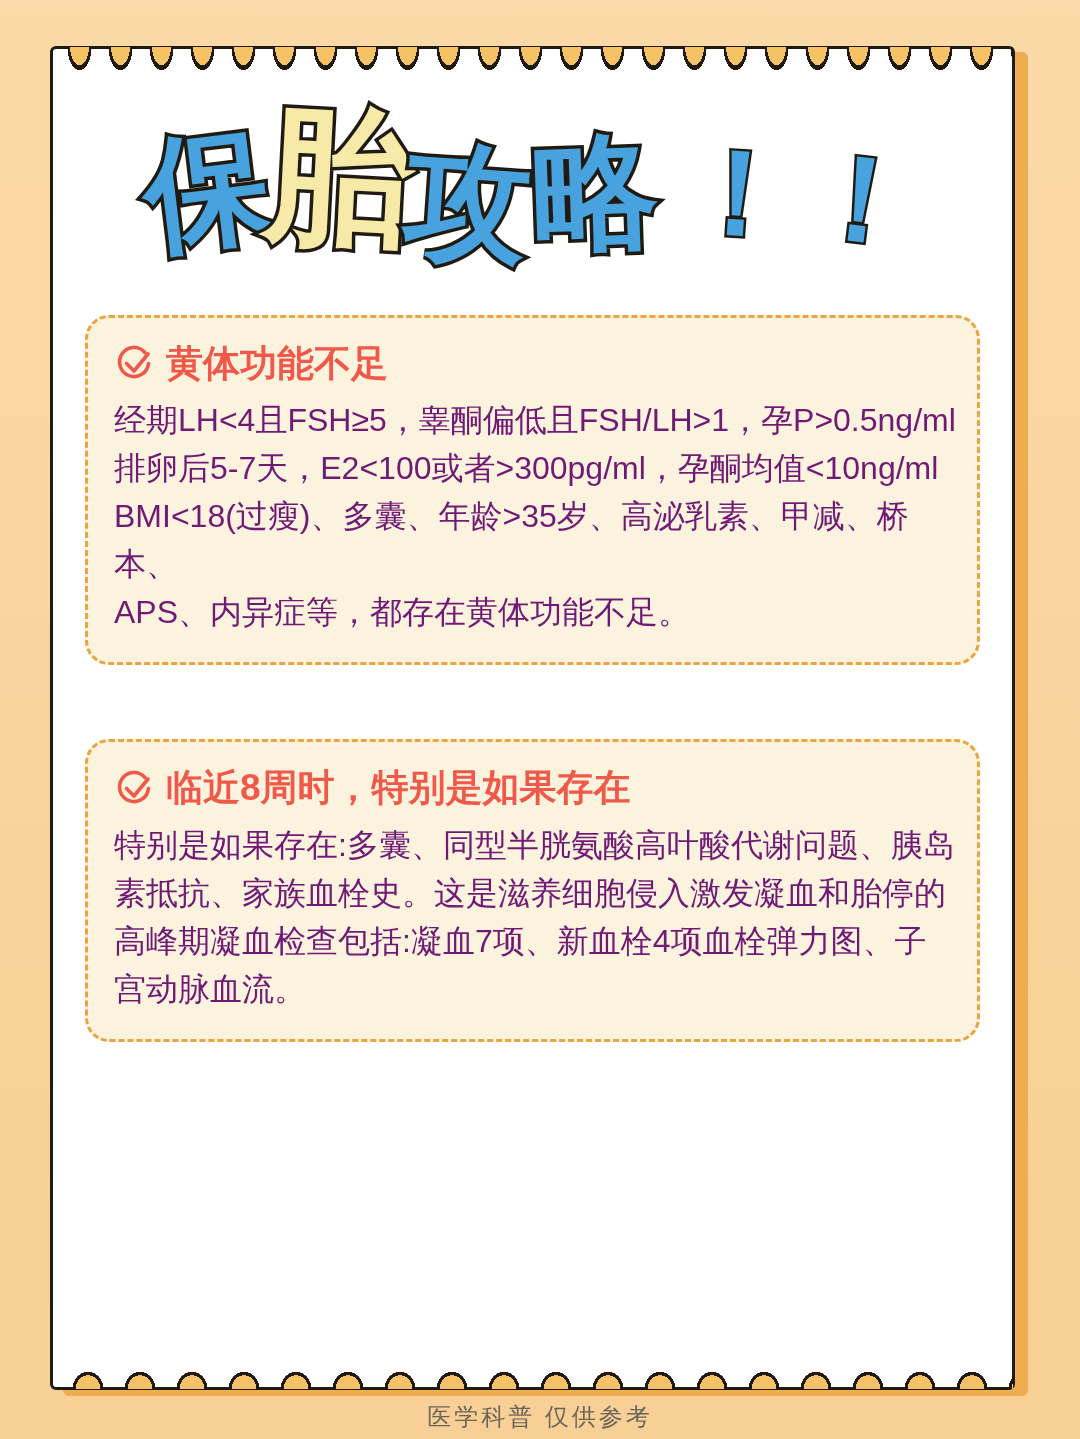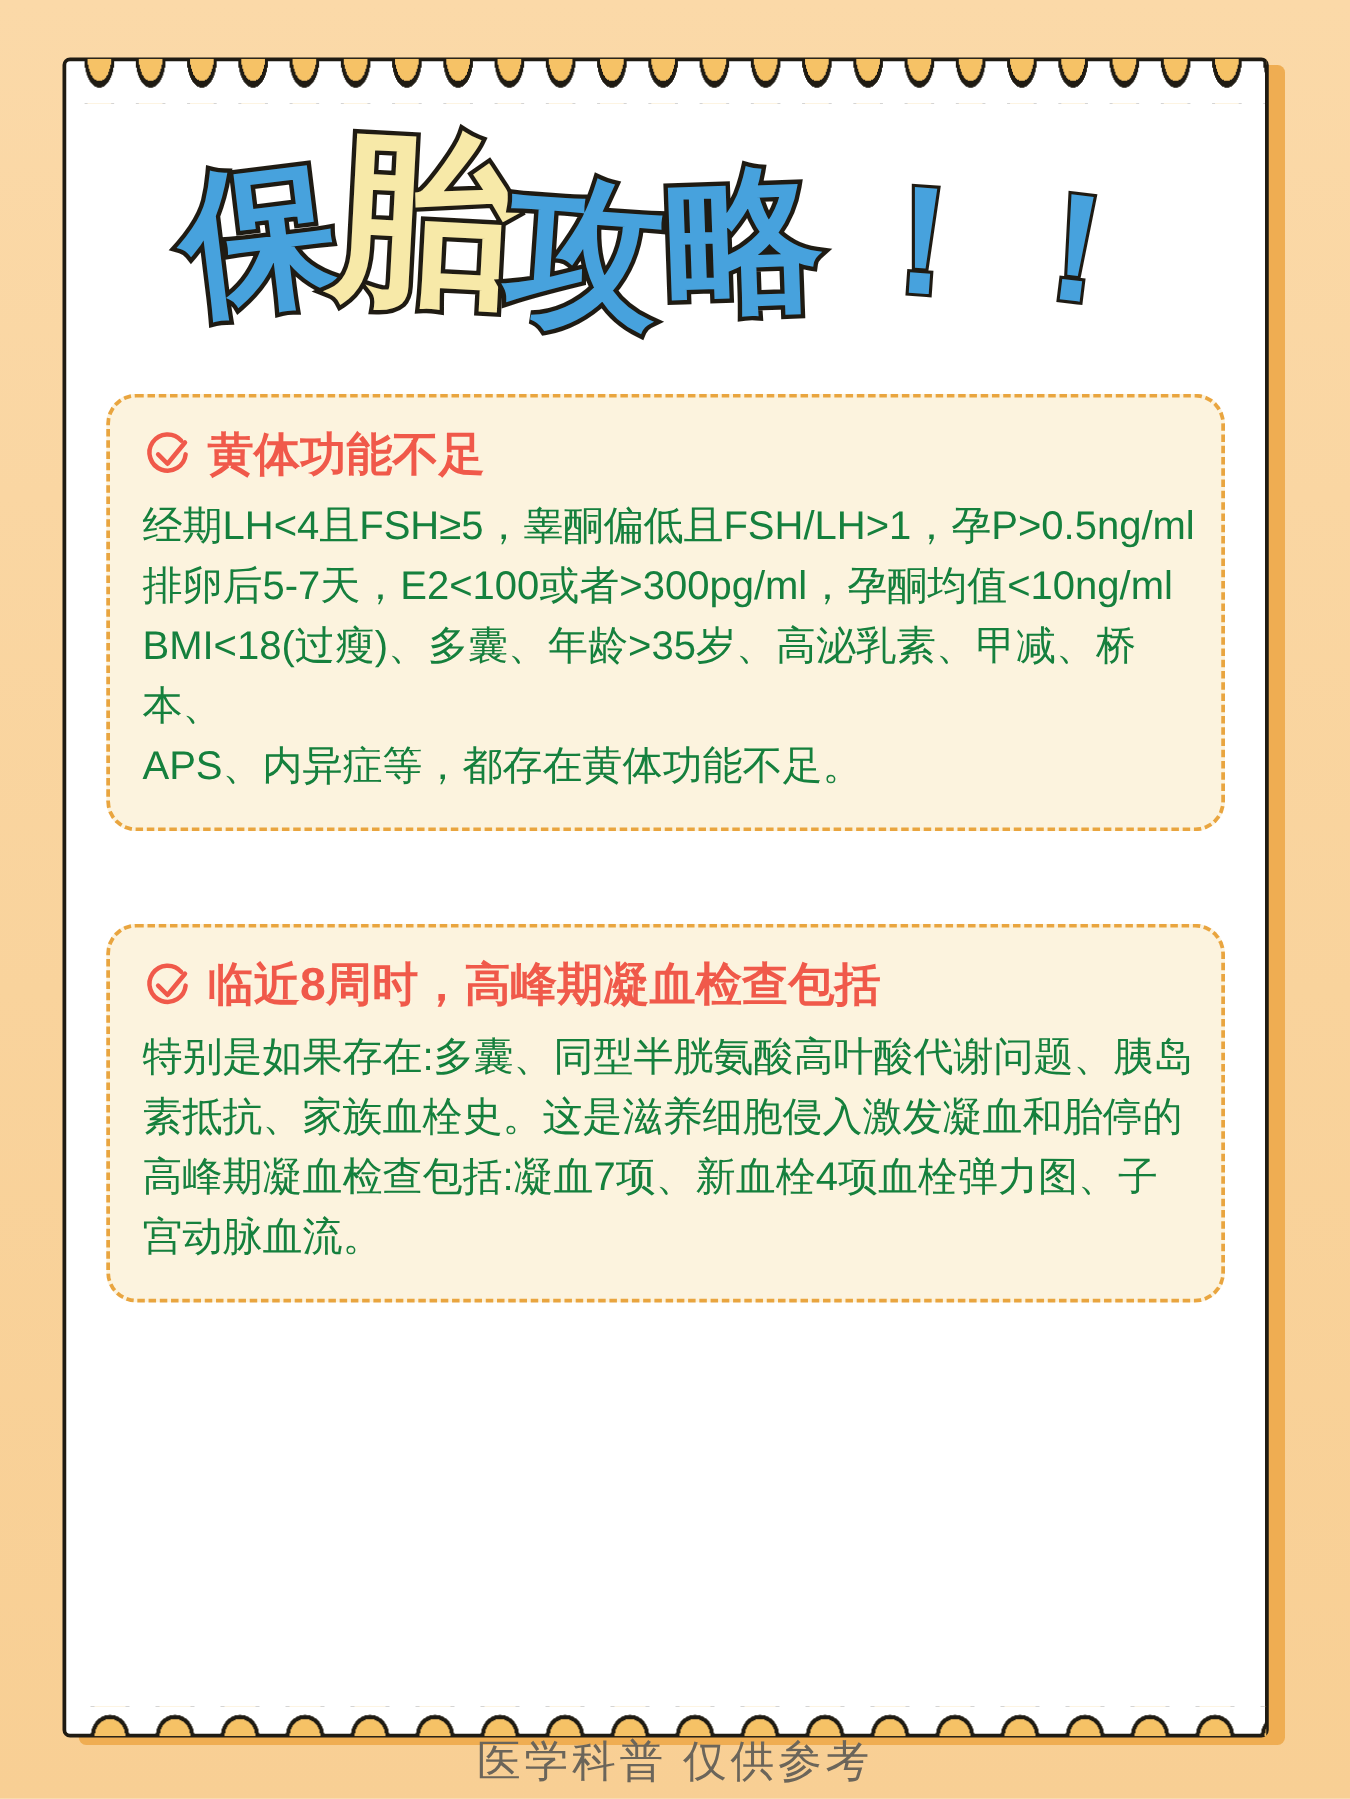--- a/index.html
+++ b/index.html
@@ -63,27 +63,27 @@
   }
   .tip-first{margin-top:48px;}
   .tip + .tip{margin-top:74px;}
   .tip-heading{display:flex;align-items:center;gap:12px;}
   .tip-heading .check{flex:0 0 auto;width:40px;height:40px;}
   .tip-heading-text{
     font-size:37px;font-weight:bold;color:#F0594A;line-height:1.2;
   }
   .tip-body{
     margin:10px 0 0 0;
-    font-size:32px;line-height:48px;color:#15803d;
+    font-size:32px;line-height:48px;color:#701a75;
     white-space:pre-line;font-weight:500;
   }
   
   .footer{
     position:absolute;left:0;right:0;bottom:6px;text-align:center;
-    font-size:35px;color:#6B655A;letter-spacing:3px;
+    font-size:24px;color:#6B655A;letter-spacing:3px;
   }
 </style>
 </head>
 <body>
 
 <div class="page">
   <div class="card">
     <div class="scallop scallop-top"></div>
 
     <div class="title-row">
@@ -110,21 +110,21 @@
 APS、内异症等，都存在黄体功能不足。</p>
     </section>
 
 
     <section class="tip">
       <div class="tip-heading">
         <svg class="check" viewBox="0 0 40 40">
           <path d="M31 8.5 A 14.5 14.5 0 1 0 34.5 19.5" fill="none" stroke="#F0594A" stroke-width="3.6" stroke-linecap="round"></path>
           <path d="M12.5 19.5 l7.5 7.5 L34 10" fill="none" stroke="#F0594A" stroke-width="3.6" stroke-linecap="round" stroke-linejoin="round"></path>
         </svg>
-        <span class="tip-heading-text">临近8周时，高峰期凝血检查包括</span>
+        <span class="tip-heading-text">临近8周时，特别是如果存在</span>
       </div>
       <p class="tip-body">特别是如果存在:多囊、同型半胱氨酸高叶酸代谢问题、胰岛
 素抵抗、家族血栓史。这是滋养细胞侵入激发凝血和胎停的
 高峰期凝血检查包括:凝血7项、新血栓4项血栓弹力图、子
 宫动脉血流。</p>
     </section>
 
     <div class="scallop scallop-bottom"></div>
   </div>
 

